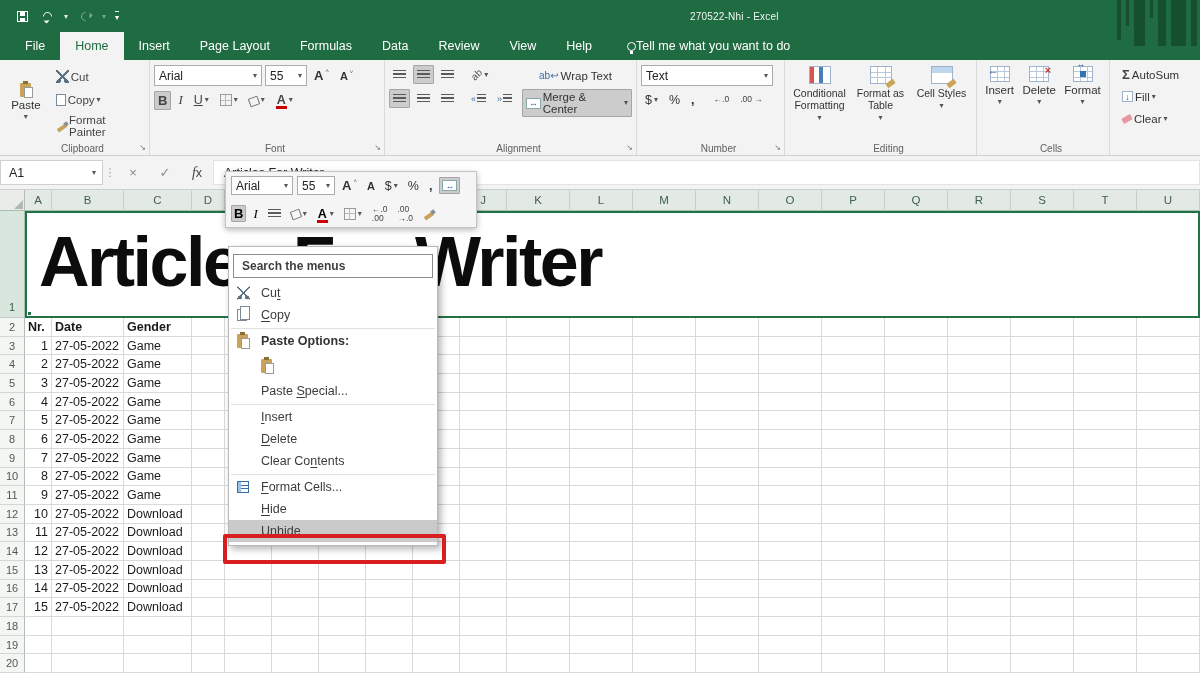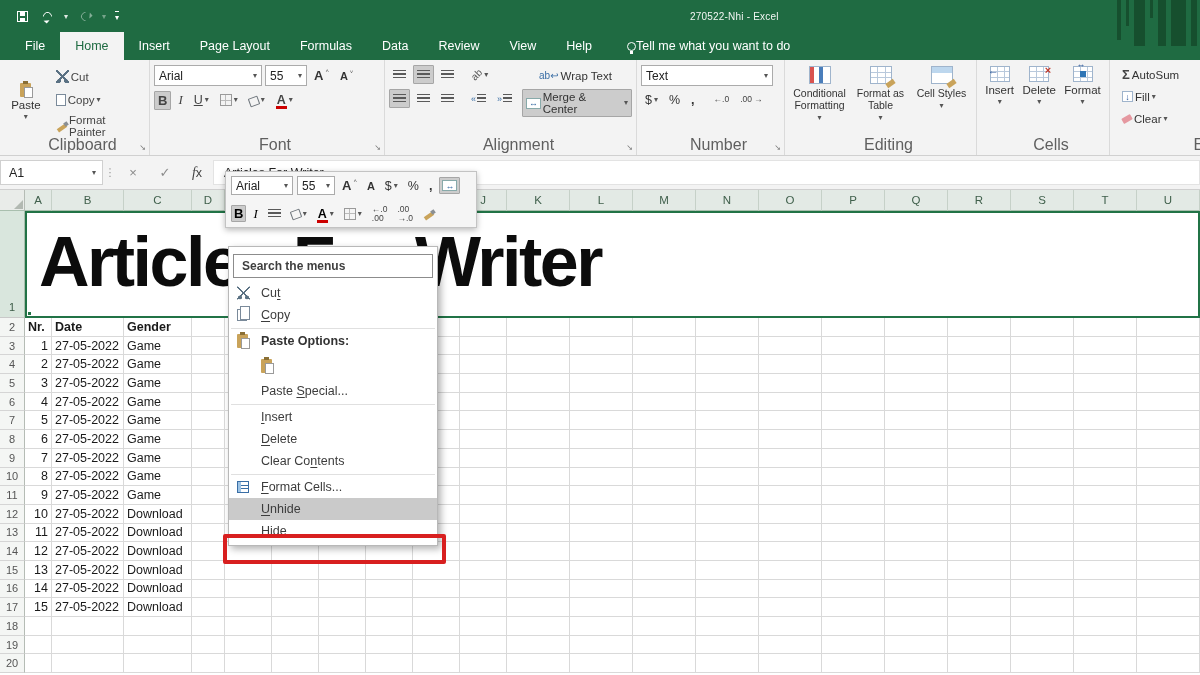--- a/index.html
+++ b/index.html
@@ -29,21 +29,21 @@
 .tabrow{height:28px;background:#1f6b42;display:flex;align-items:stretch;color:#fff;font-size:12.5px;padding-left:10px;}
 .tab{padding:0 15px;display:flex;align-items:center;cursor:default;}
 .tab.active{background:#f3f3f3;color:#1e6b41;}
 .tellme{display:flex;align-items:center;margin-left:20px;}
 .ic-bulb{width:9px;height:9px;border:1.5px solid #fff;border-radius:50%;position:relative;display:inline-block;}
 .ic-bulb::after{content:"";position:absolute;left:2px;bottom:-4px;width:3px;height:3px;background:#fff;}
 
 
 .ribbon{height:96px;background:#f3f3f3;border-bottom:1px solid #d0d0d0;display:flex;font-size:11.5px;color:#444;overflow:hidden;}
 .rgroup{position:relative;border-right:1px solid #dadada;padding:5px 4px 16px;flex:0 0 auto;}
-.lbl{position:absolute;bottom:1px;left:16px;right:0;text-align:center;font-size:16px;color:#5f5f5f;}
+.lbl{position:absolute;bottom:1px;left:16px;right:0;text-align:center;font-size:10px;color:#5f5f5f;}
 .lnch{position:absolute;bottom:3px;right:3px;font-size:8px;color:#777;}
 .chev{font-size:8px;color:#555;line-height:1;}
 .tbtn{display:inline-flex;align-items:center;justify-content:center;gap:2px;padding:1px 3px;border:1px solid transparent;border-radius:1px;min-height:19px;}
 .pressed{background:#ccc;border-color:#a6a6a6;}
 .combo{background:#fff;border:1px solid #ababab;height:21px;display:flex;align-items:center;padding:0 4px;font-size:12px;color:#222;}
 .combo .chev{margin-left:auto;}
 .rrow{display:flex;align-items:center;gap:3px;margin-bottom:4px;}
 
 .g-clip{width:150px;display:flex;gap:4px;}
 .paste-big{display:flex;flex-direction:column;align-items:center;justify-content:center;gap:2px;width:46px;font-size:11.5px;color:#333;}
@@ -1035,24 +1035,24 @@
           <span class="mlabel"><u>D</u>elete</span>
         </div>
         <div class="mi">
           <span class="mlabel">Clear Co<u>n</u>tents</span>
         </div>
         <div class="csep"></div>
         <div class="mi">
           <span class="mic ic-fmtcells"></span>
           <span class="mlabel"><u>F</u>ormat Cells...</span>
         </div>
+        <div class="mi">
+          <span class="mlabel"><u>H</u>ide</span>
+        </div>
         <div class="mi hl">
           <span class="mlabel"><u>U</u>nhide</span>
         </div>
-        <div class="mi">
-          <span class="mlabel"><u>H</u>ide</span>
-        </div>
       </div>
 </div>
 
 <div class="redbox"></div>
 
 </div>
 
 </body></html>

